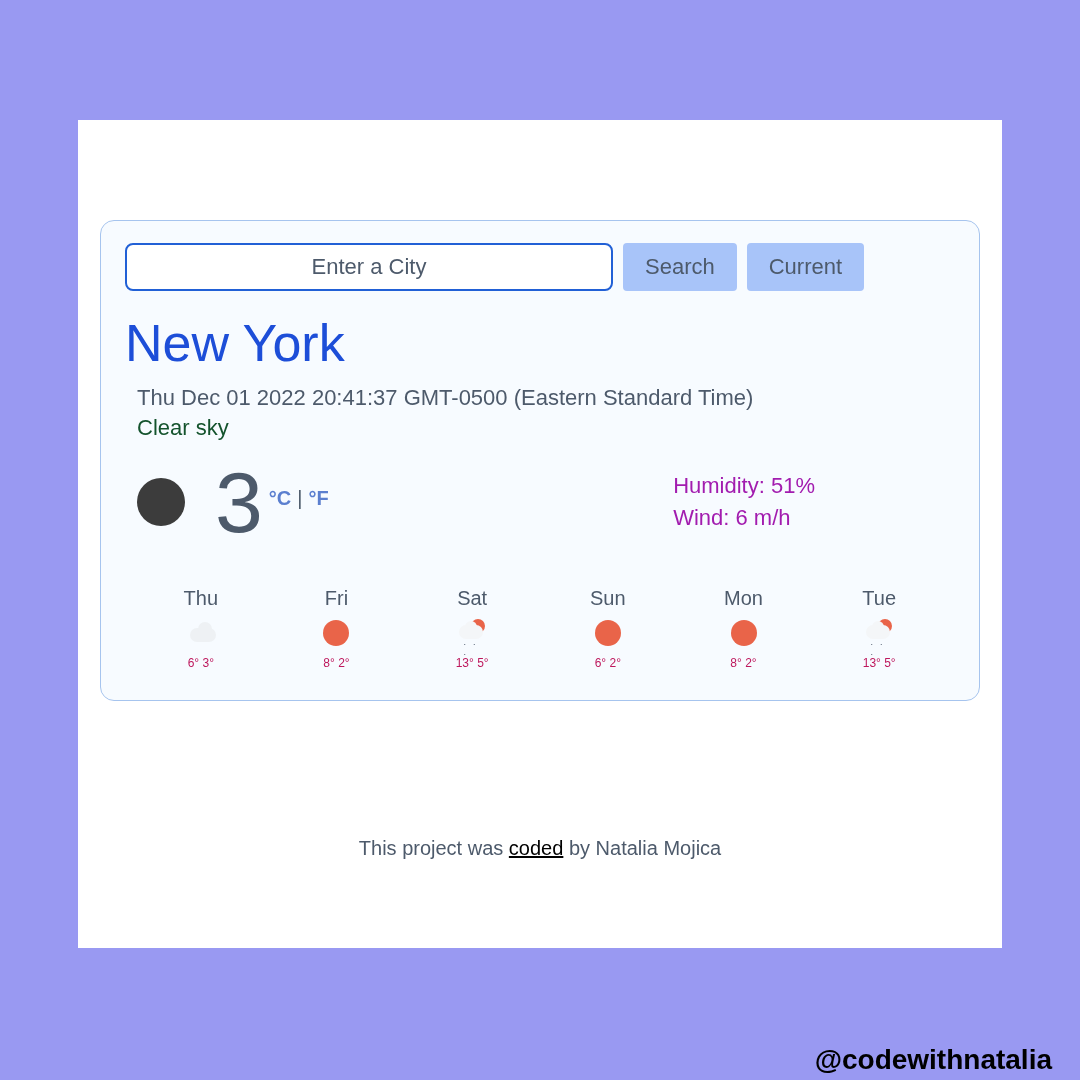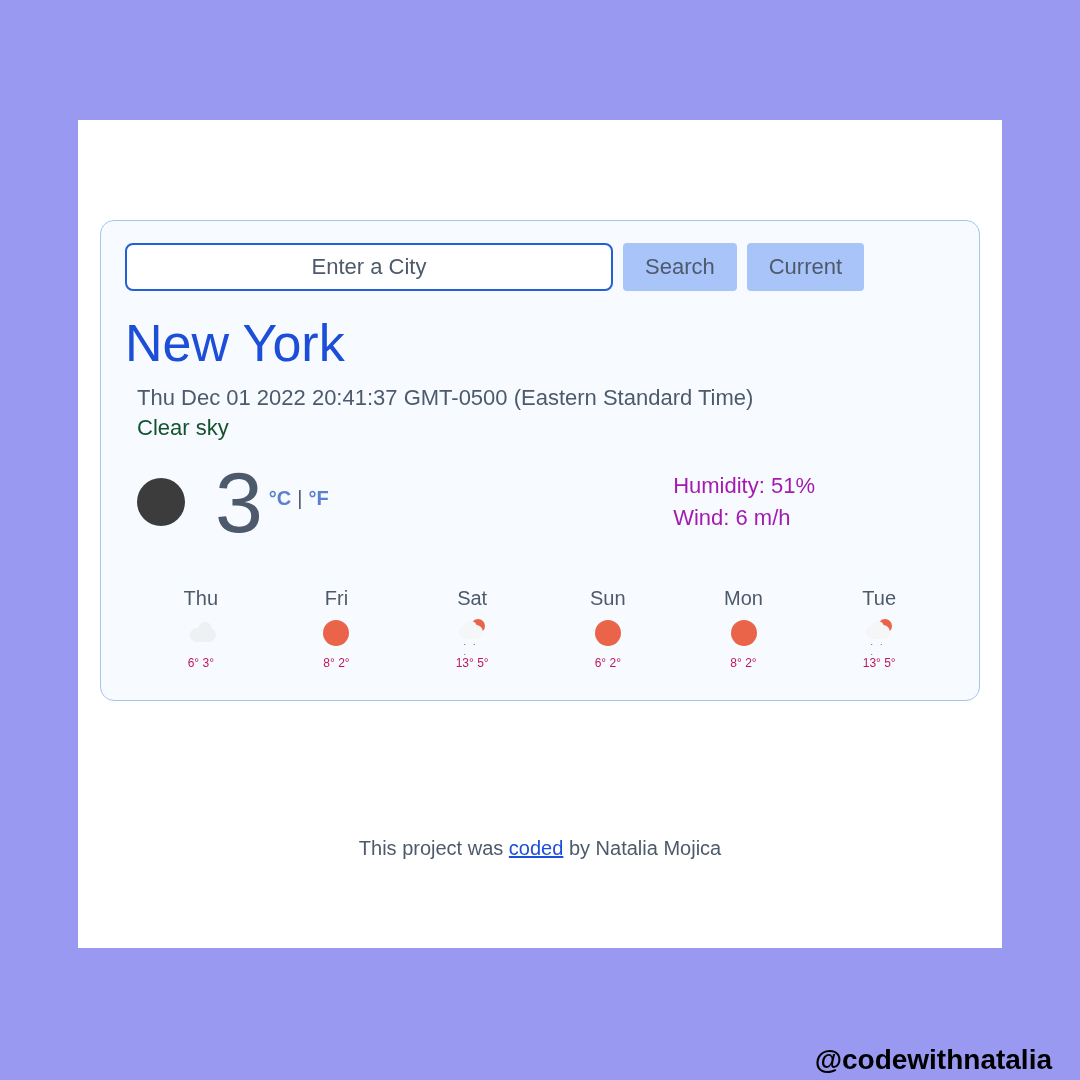--- a/index.html
+++ b/index.html
@@ -252,21 +252,21 @@
     .credit {
       position: absolute;
       bottom: 88px;
       left: 0;
       width: 100%;
       text-align: center;
       color: #4d5a6b;
       font-size: 20px;
     }
     .credit a {
-      color: #1d4ed8;
+      color: #000000;
       text-decoration: underline;
     }
 
     .handle {
       position: absolute;
       right: 28px;
       bottom: 4px;
       color: #000000;
       font-size: 28px;
       font-weight: 700;

